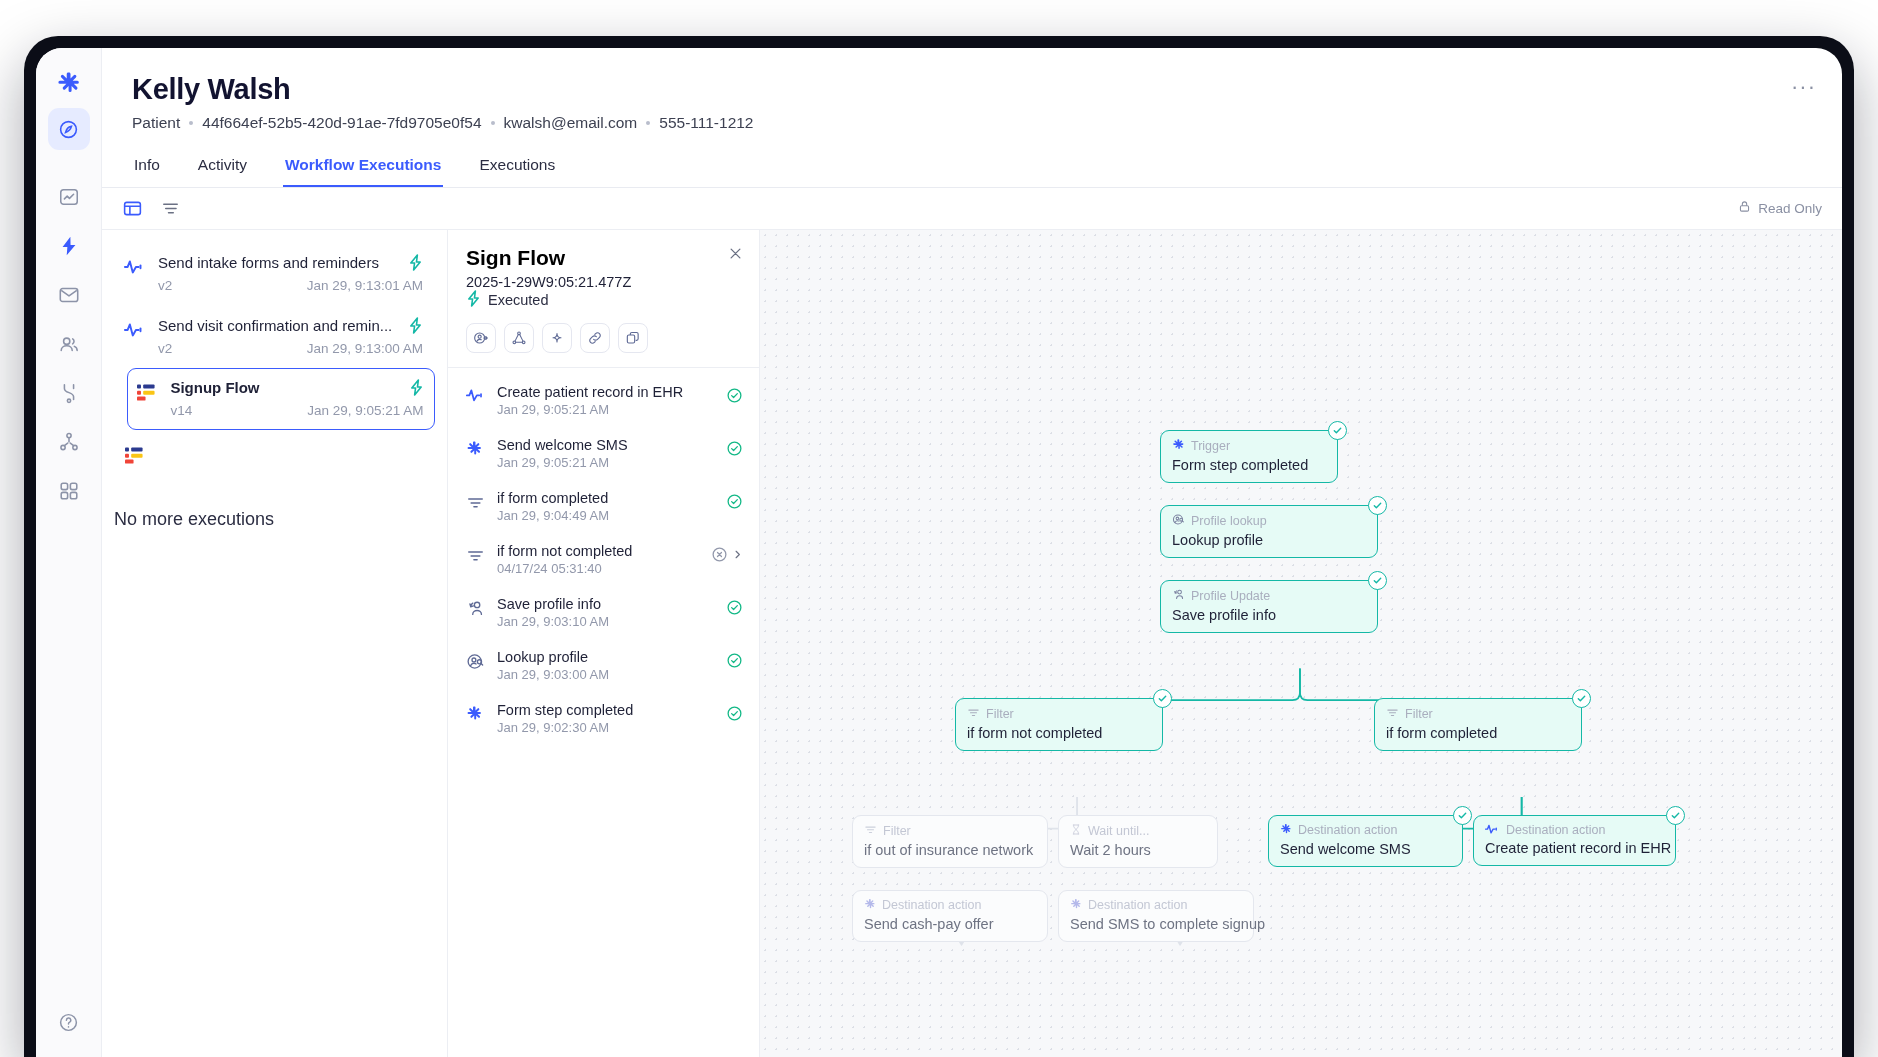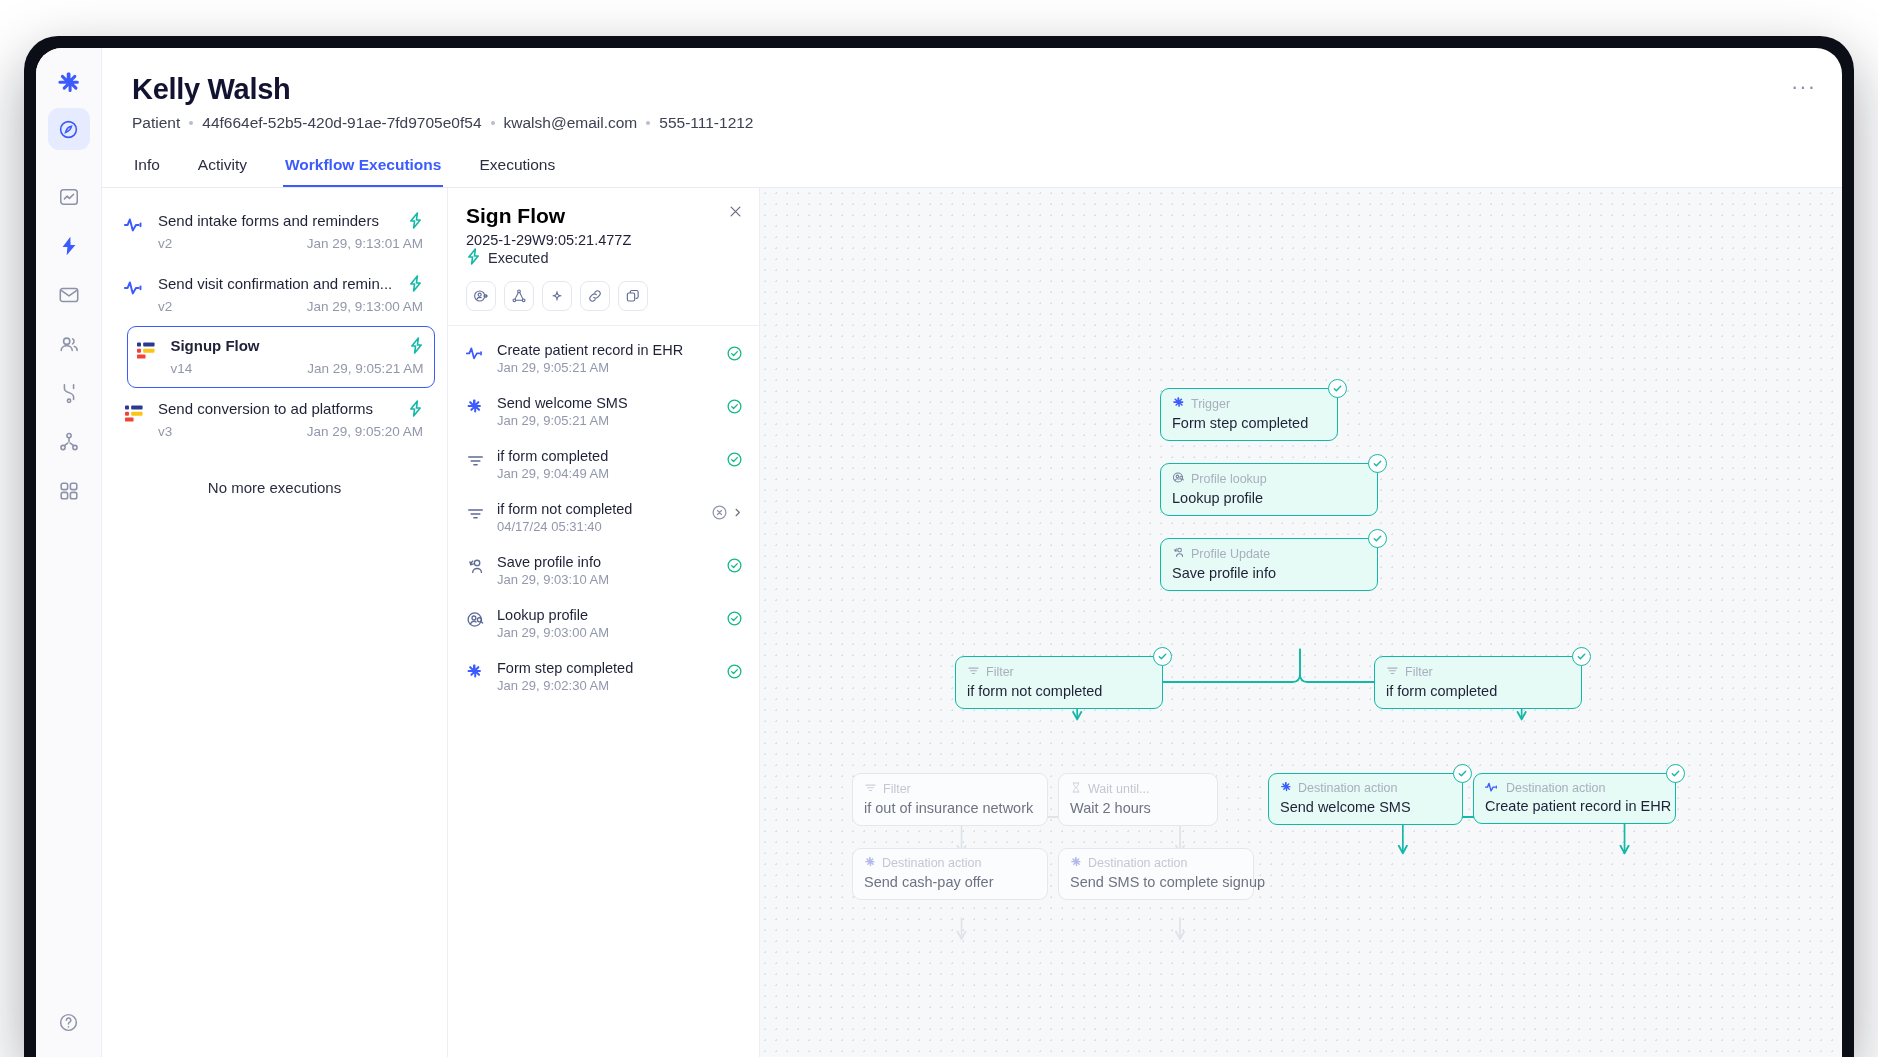--- a/index.html
+++ b/index.html
@@ -112,21 +112,21 @@
   .exec-title-row { display: flex; align-items: flex-start; gap: 8px; }
   .exec-title {
     font-size: 15px; color: #1f2137; flex: 1; min-width: 0;
     white-space: nowrap; overflow: hidden; text-overflow: ellipsis;
   }
   .exec-item.selected .exec-title { font-weight: 700; }
   .exec-meta { display: flex; justify-content: space-between; margin-top: 3px; }
   .exec-ver, .exec-time { font-size: 13.5px; color: #9298ab; }
   .bolt { color: #14b8a6; flex: 0 0 auto; }
   #no-more {
-    text-align: center; font-size: 15px; color: #2b2d42;
+    font-size: 18px; color: #2b2d42;
     margin-top: 28px;
   }
 
   
   #detail {
     width: 312px; flex: 0 0 312px;
     border-right: 1px solid #eceef3;
     background: #fff; overflow: hidden;
   }
   #detail-head { padding: 16px 18px 14px 18px; border-bottom: 1px solid #eceef3; position: relative; }
@@ -270,20 +270,43 @@
         <span>555-111-1212</span>
       </div>
       <nav id="tabs">
         <div class="tab">Info</div>
         <div class="tab">Activity</div>
         <div class="tab active">Workflow Executions</div>
         <div class="tab">Executions</div>
       </nav>
     </header>
 
+    <div id="toolbar">
+      <span class="tb-icon">
+        <svg width="21" height="21" viewBox="0 0 24 24" fill="none" stroke="currentColor" stroke-width="1.8">
+          <rect x="3" y="5" width="18" height="14" rx="2.5"></rect>
+              <path d="M3 9.5h18"></path>
+              <path d="M9 9.5V19"></path>
+        </svg>
+      </span>
+      <span class="tb-icon muted">
+        <svg width="19" height="19" viewBox="0 0 24 24" fill="none" stroke="currentColor" stroke-width="1.9" stroke-linecap="round">
+          <path d="M3.5 6.5h17M6 12h13M9.5 17.5h6"></path>
+        </svg>
+      </span>
+      <div id="readonly">
+        <span>
+          <svg width="13" height="13" viewBox="0 0 24 24" fill="none" stroke="currentColor" stroke-width="2">
+            <rect x="4.5" y="10.5" width="15" height="10" rx="2.2"></rect>
+                <path d="M8 10.5V7.5a4 4 0 018 0v3"></path>
+          </svg>
+        </span>
+        <span>Read Only</span>
+      </div>
+    </div>
 
     <div id="body">
 
       <section id="exec-list">
 
         <div class="exec-item">
           <span class="exec-ico">
             <svg width="22" height="16" viewBox="0 0 24 16" fill="none" stroke="#3b5bfd" stroke-width="2.1" stroke-linecap="round" stroke-linejoin="round">
               <path d="M1 9h3l2.4-6 3.2 12L13 9h3"></path>
                   <path d="M18 7.5v3"></path>
@@ -357,34 +380,20 @@
         <div class="exec-item">
           <span class="exec-ico">
             <svg width="21" height="19" viewBox="0 0 22 20" fill="none">
               <rect x="1" y="1.5" width="4.2" height="4.2" rx="1" fill="#2b3a8f"></rect>
               <rect x="7.5" y="1.5" width="12" height="4.2" rx="1" fill="#2b3a8f"></rect>
               <rect x="1" y="8.2" width="4.2" height="4.2" rx="1" fill="#f04438"></rect>
               <rect x="7.5" y="8.2" width="12" height="4.2" rx="1" fill="#fac515"></rect>
               <rect x="1" y="14.3" width="9" height="4.2" rx="1" fill="#f04438"></rect>
             </svg>
           </span>
-          <div class="exec-body">
-            <div class="exec-title-row">
-              <span class="exec-title">Send conversion to ad platforms</span>
-              <span class="bolt">
-                <svg width="15" height="17" viewBox="0 0 16 18" fill="none" stroke="currentColor" stroke-width="1.7" stroke-linejoin="round">
-                      <path d="M10 1L3 9.5h4L6 17l7-8.5H9z"></path>
-                    </svg>
-              </span>
-            </div>
-            <div class="exec-meta">
-              <span class="exec-ver">v3</span>
-              <span class="exec-time">Jan 29, 9:05:20 AM</span>
-            </div>
-          </div>
         </div>
 
         <div id="no-more">No more executions</div>
       </section>
 
       <section id="detail">
         <div id="detail-head">
           <span id="detail-close">
             <svg width="15" height="15" viewBox="0 0 24 24" fill="none" stroke="currentColor" stroke-width="2" stroke-linecap="round">
                   <path d="M5 5l14 14M19 5L5 19"></path>

